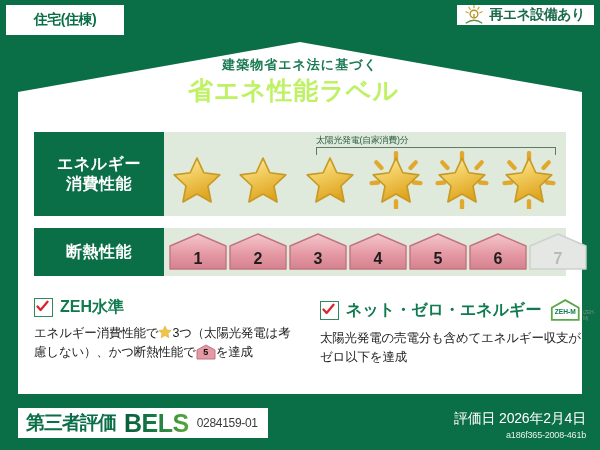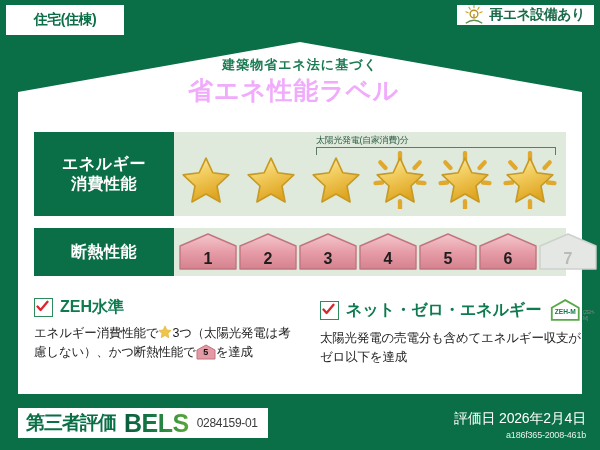--- a/index.html
+++ b/index.html
@@ -36,27 +36,27 @@
     background:#ffffff;
     clip-path:polygon(0 50px, 282px 0, 564px 50px, 564px 352px, 0 352px);
   }
 
   .title-sub{
     position:absolute;left:0;right:0;top:56px;text-align:center;
     color:#1a7a52;font-size:13px;font-weight:bold;letter-spacing:1px;
   }
   .title-main{
     position:absolute;left:0;right:13px;top:74px;text-align:center;
-    color:#f0abfc;font-size:25px;font-weight:bold;letter-spacing:1px;
+    color:#bef264;font-size:25px;font-weight:bold;letter-spacing:1px;
   }
 
   
   .row{position:absolute;left:34px;width:532px;display:flex;}
   .row-label{
-    width:140px;background:#0a6e46;color:#ffffff;
+    width:130px;background:#0a6e46;color:#ffffff;
     display:flex;flex-direction:column;align-items:center;justify-content:center;
     font-weight:bold;font-size:16px;line-height:1.25;letter-spacing:0.5px;
   }
   .row-body{flex:1;background:#dfe9dc;position:relative;}
 
   #row-energy{top:132px;height:84px;}
   #row-insul{top:228px;height:48px;}
 
   
   .stars{

